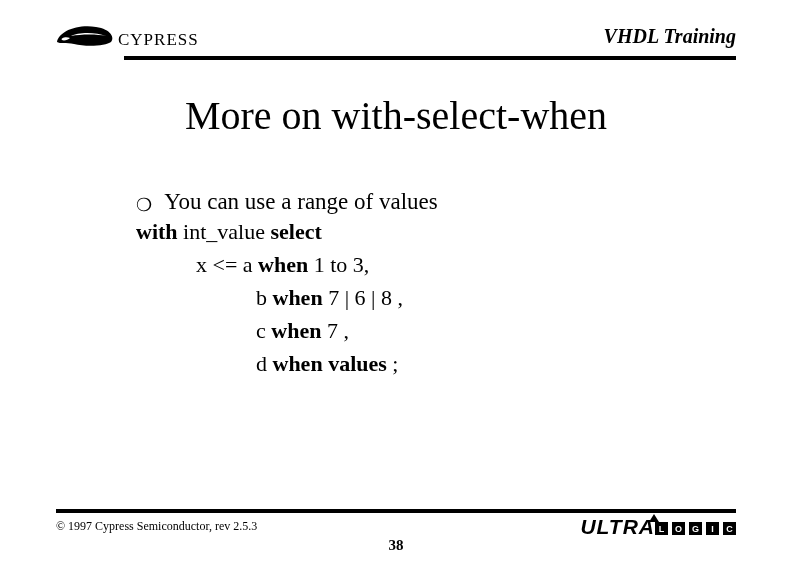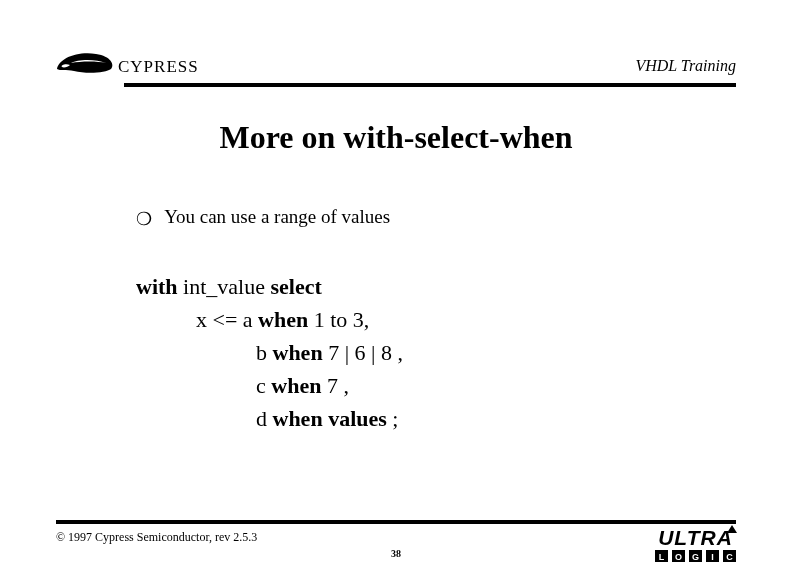--- a/index.html
+++ b/index.html
@@ -17,21 +17,20 @@
     overflow: hidden;
   }
   .slide {
     position: relative;
     width: 100%;
     height: 100%;
   }
   .header {
     position: relative;
     padding: 22px 56px 0 56px;
-    margin-top: 27px;
   }
   .header-row {
     display: flex;
     align-items: flex-end;
     justify-content: space-between;
   }
   .logo {
     display: flex;
     align-items: flex-end;
   }
@@ -41,60 +40,59 @@
     margin-right: 2px;
   }
   .logo-text {
     font-family: "Times New Roman", Times, serif;
     font-size: 17px;
     letter-spacing: 1px;
     font-weight: 400;
   }
   .header-title {
     font-style: italic;
-    font-size: 16px;
-    font-weight: 400;
+    font-size: 20px;
+    font-weight: 700;
     padding-bottom: 2px;
   }
   .header-rule {
     margin-top: 6px;
     border: none;
     border-top: 4px solid #000;
     margin-left: 68px;
     margin-right: 0;
   }
   .content {
     padding: 26px 56px 0 56px;
   }
   .slide-title {
     text-align: center;
-    font-size: 32px;
-    font-weight: 700;
+    font-size: 40px;
+    font-weight: 400;
     margin-top: 6px;
     margin-left: 50px;
     margin-right: 50px;
   }
   .bullet-block {
     margin-top: 50px;
     margin-left: 80px;
     display: flex;
     align-items: baseline;
     gap: 12px;
   }
   .bullet-mark {
     font-size: 18px;
     line-height: 1;
     position: relative;
     top: 2px;
   }
   .bullet-text {
-    font-size: 19px;
+    font-size: 23px;
   }
   .code-block {
-    margin-top: 42px;
     margin-left: 80px;
     font-size: 22px;
     line-height: 1.5;
   }
   .code-block .b {
     font-weight: bold;
   }
   .code-indent1 {
     padding-left: 60px;
   }
@@ -118,28 +116,28 @@
     justify-content: space-between;
     position: relative;
   }
   .copyright {
     font-size: 12px;
   }
   .page-number {
     position: absolute;
     left: 50%;
     transform: translateX(-50%);
-    font-size: 10px;
+    font-size: 15px;
     font-weight: bold;
     top: 18px;
   }
   .ultra-logo {
     display: flex;
-    flex-direction: column;
-    align-items: center;
+    flex-direction: row;
+    align-items: flex-start;
   }
   .ultra-word {
     font-family: Arial, Helvetica, sans-serif;
     font-weight: 900;
     font-style: italic;
     font-size: 21px;
     letter-spacing: 1px;
     line-height: 0.8;
     position: relative;
   }

